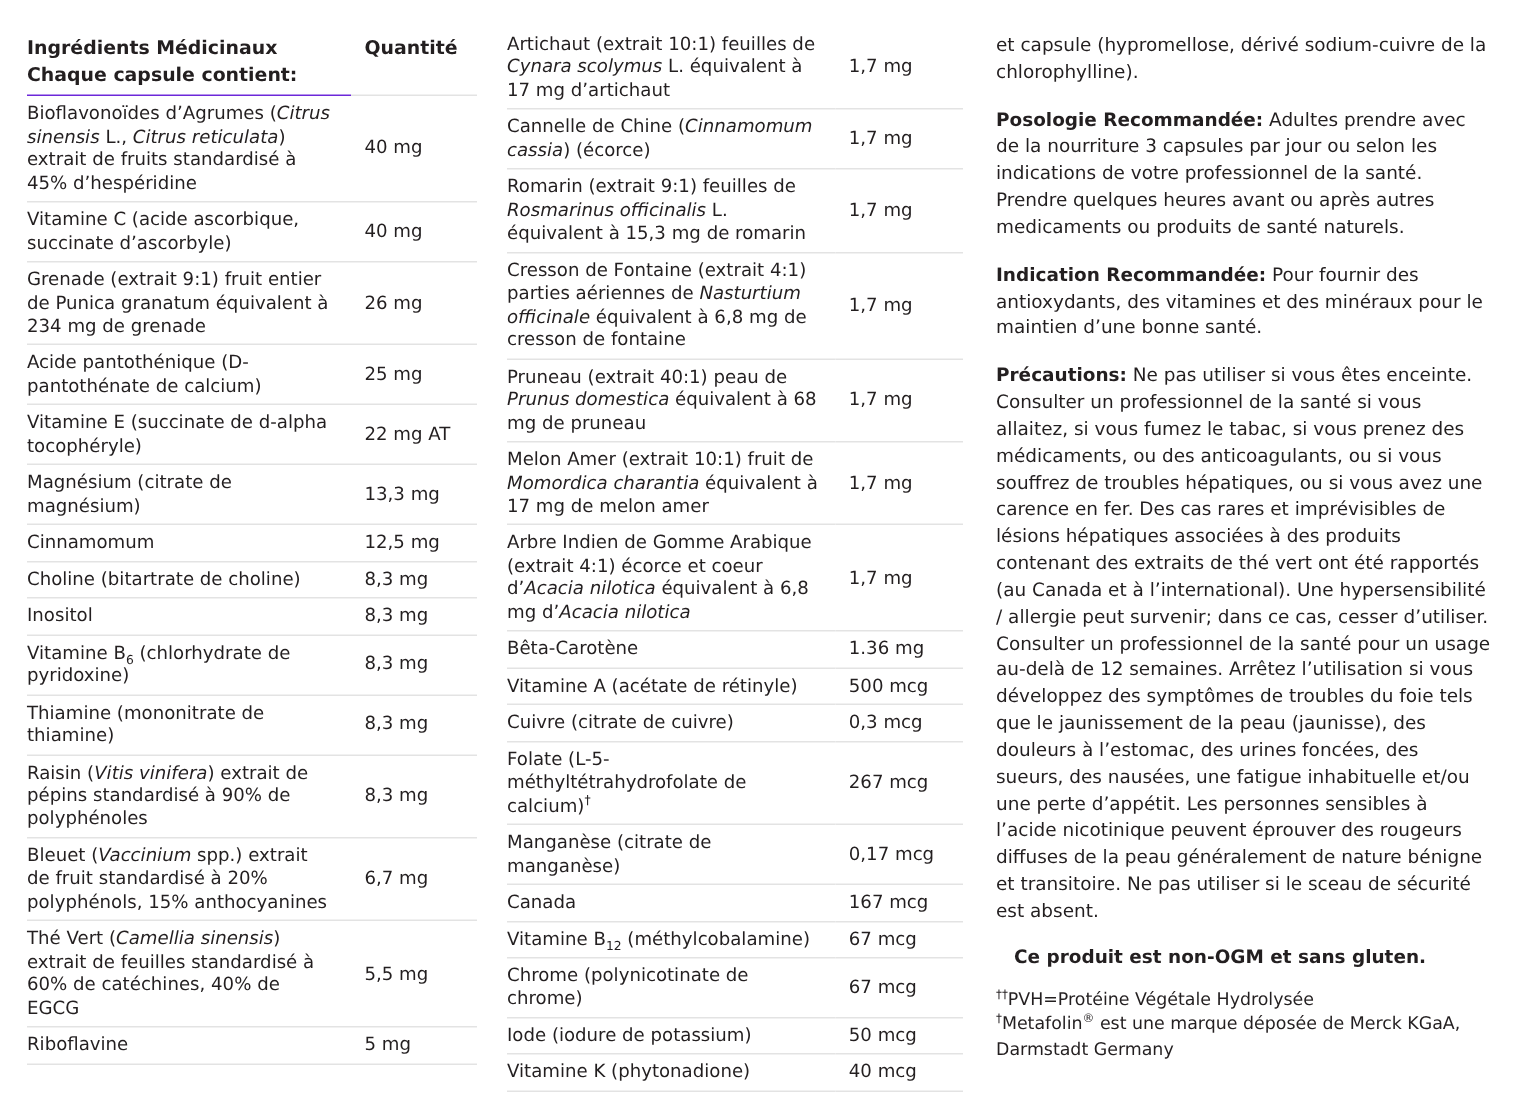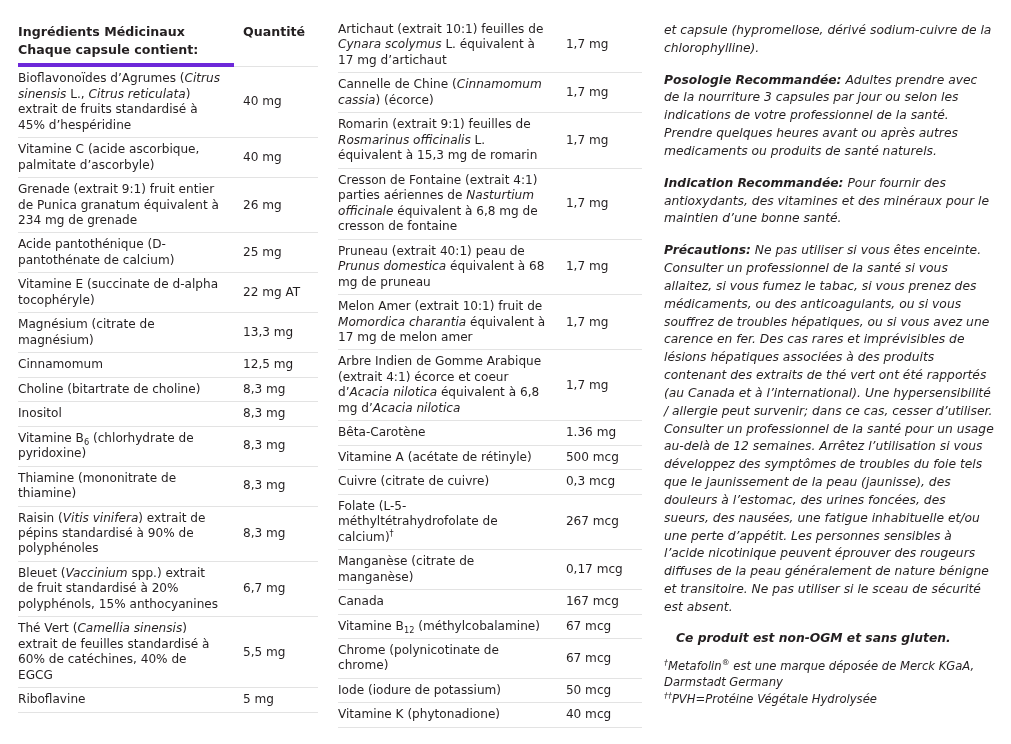--- a/index.html
+++ b/index.html
@@ -27,21 +27,21 @@
     align-items: flex-start;
   }
 
   
   .col {
     display: flex;
     flex-direction: column;
   }
   .col-1 { width: 300px; margin-right: 20px; }
   .col-2 { width: 304px; margin-right: 22px; }
-  .col-3 { width: 330px; padding-top: 2px; font-style: italic; }
+  .col-3 { width: 330px; padding-top: 2px; }
 
   
   .ing-table {
     width: 100%;
     border-collapse: separate;
     border-spacing: 0;
     font-size: 12.1px;
     line-height: 1.28;
   }
   .ing-table td, .ing-table th {
@@ -65,21 +65,21 @@
     font-weight: bold;
     font-size: 12.6px;
     padding-bottom: 1px;
     border-bottom: none;
   }
   .ing-table tr.hdr2 th {
     font-weight: bold;
     font-size: 12.6px;
     padding-top: 1px;
     padding-bottom: 5px;
-    border-bottom: 4px solid #6d28d9;
+    border-bottom: 1px solid #6d28d9;
   }
   .ing-table tr.hdr2 th.qty { border-bottom: 1px solid #e3e3e3; }
 
   .ing-table td.name i, .ing-table th.name i { font-style: italic; }
 
   
   .col-2 .ing-table tr.first-row > td { padding-top: 2px; }
 
   
   .para {
@@ -122,21 +122,21 @@
           <th class="name">Chaque capsule contient:</th>
           <th class="qty"></th>
         </tr>
       </tbody>
       <tbody id="col1-rows">
           <tr class="divided first-row">
             <td class="name">Bioflavonoïdes d’Agrumes (<i>Citrus sinensis</i> L., <i>Citrus reticulata</i>) extrait de fruits standardisé à 45% d’hespéridine</td>
             <td class="qty">40 mg</td>
           </tr>
           <tr class="divided">
-            <td class="name">Vitamine C (acide ascorbique, palmitate d’ascorbyle)</td>
+            <td class="name">Vitamine C (acide ascorbique, succinate d’ascorbyle)</td>
             <td class="qty">40 mg</td>
           </tr>
           <tr class="divided">
             <td class="name">Grenade (extrait 9:1) fruit entier de Punica granatum équivalent à 234 mg de grenade</td>
             <td class="qty">26 mg</td>
           </tr>
           <tr class="divided">
             <td class="name">Acide pantothénique (D-pantothénate de calcium)</td>
             <td class="qty">25 mg</td>
           </tr>
@@ -275,18 +275,18 @@
       <b>Indication Recommandée:</b><span> Pour fournir des antioxydants, des vitamines et des minéraux pour le maintien d’une bonne santé.</span>
     </p>
 
     <p class="para">
       <b>Précautions:</b><span> Ne pas utiliser si vous êtes enceinte. Consulter un professionnel de la santé si vous allaitez, si vous fumez le tabac, si vous prenez des médicaments, ou des anticoagulants, ou si vous souffrez de troubles hépatiques, ou si vous avez une carence en fer. Des cas rares et imprévisibles de lésions hépatiques associées à des produits contenant des extraits de thé vert ont été rapportés (au Canada et à l’international). Une hypersensibilité / allergie peut survenir; dans ce cas, cesser d’utiliser. Consulter un professionnel de la santé pour un usage au-delà de 12 semaines. Arrêtez l’utilisation si vous développez des symptômes de troubles du foie tels que le jaunissement de la peau (jaunisse), des douleurs à l’estomac, des urines foncées, des sueurs, des nausées, une fatigue inhabituelle et/ou une perte d’appétit. Les personnes sensibles à l’acide nicotinique peuvent éprouver des rougeurs diffuses de la peau généralement de nature bénigne et transitoire. Ne pas utiliser si le sceau de sécurité est absent.</span>
     </p>
 
     <p class="claim">Ce produit est non-OGM et sans gluten.</p>
 
     <div class="footnotes" id="footnotes">
+        <div><sup>††</sup>PVH=Protéine Végétale Hydrolysée</div>
         <div><sup>†</sup>Metafolin<sup>®</sup> est une marque déposée de Merck KGaA, Darmstadt Germany</div>
-        <div><sup>††</sup>PVH=Protéine Végétale Hydrolysée</div>
       </div>
   </div>
 
 </div>
 
 </body></html>

